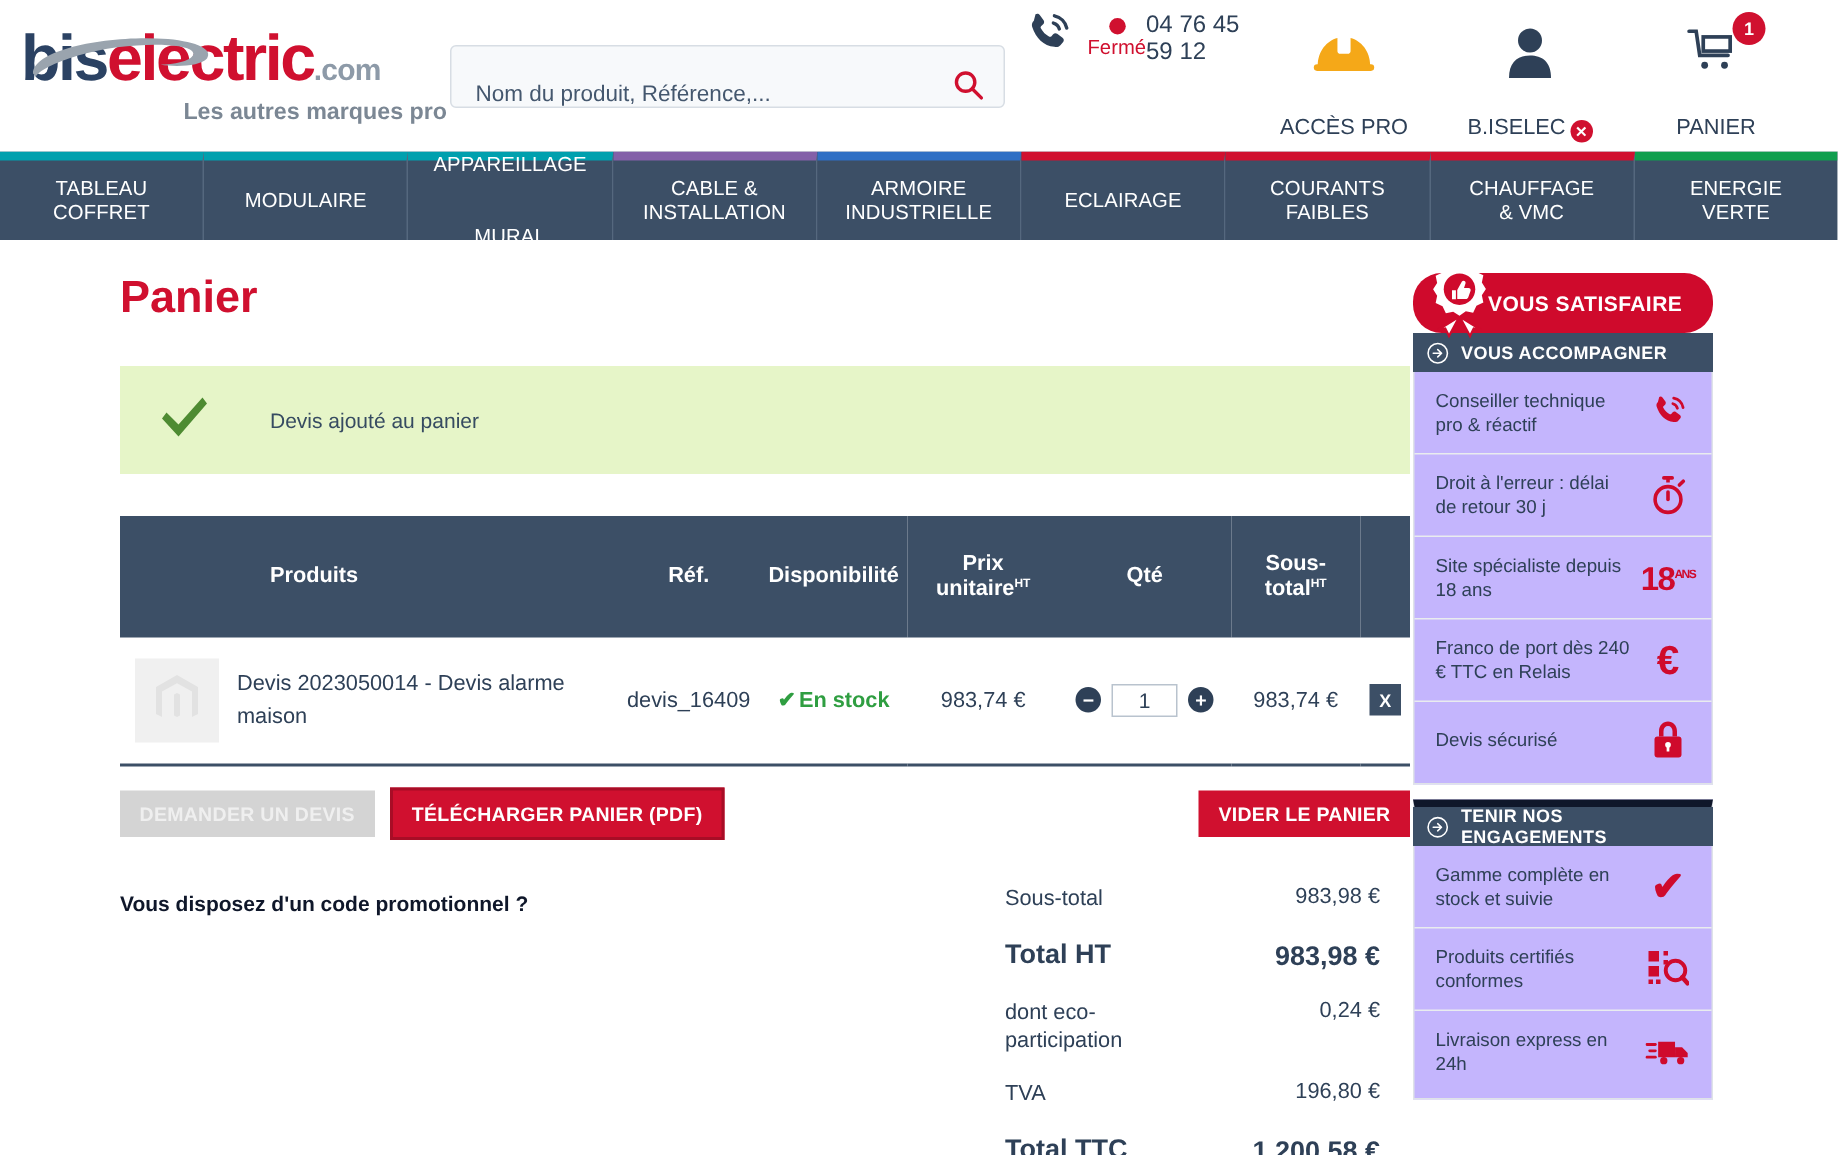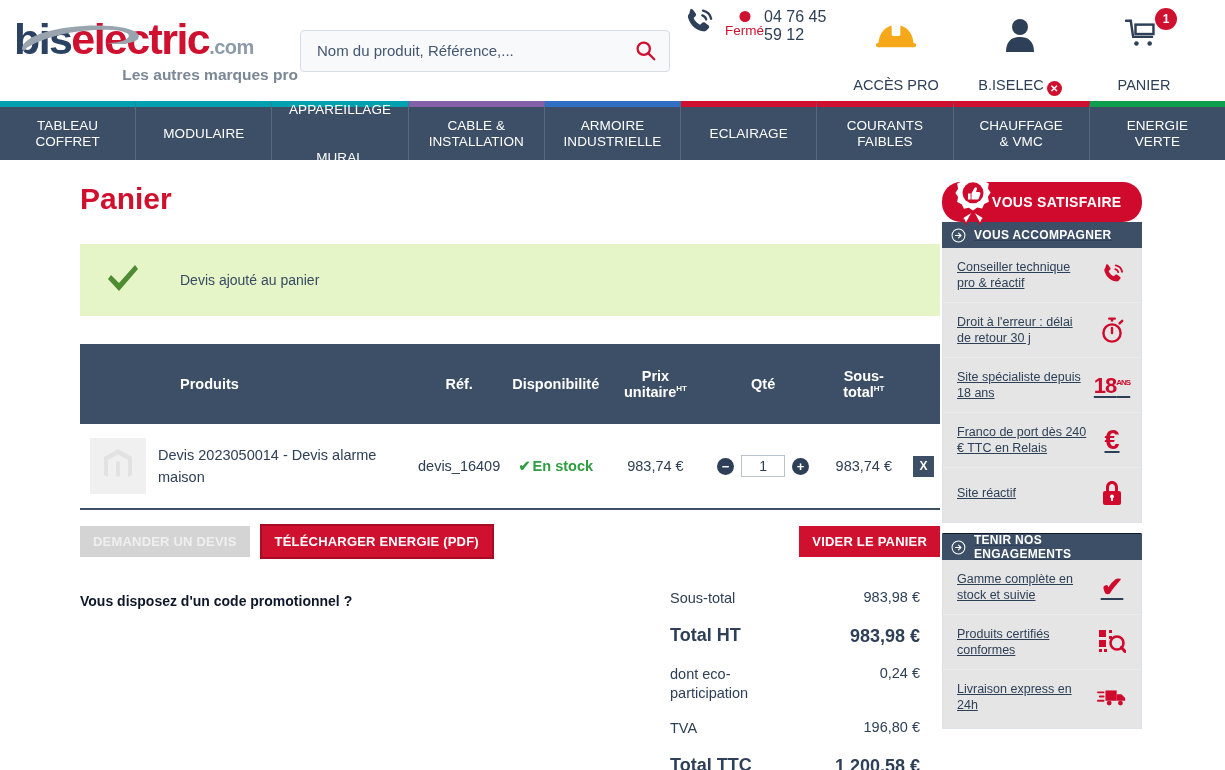--- a/index.html
+++ b/index.html
@@ -49,21 +49,21 @@
     pointer-events: none;
   }
 
   .search-wrap {
     width: 370px;
     height: 42px;
     border: 1px solid #d7dde4;
     border-radius: 4px;
     background: #f7f9fb;
     display: flex;
-    align-items: center;
+    align-items: flex-end;
     padding: 0 10px 0 16px;
   }
   .search-wrap input {
     flex: 1;
     border: none;
     outline: none;
     background: transparent;
     font-size: 15px;
     color: #2e4057;
     font-family: "Liberation Sans", sans-serif;
@@ -298,25 +298,24 @@
     font-size: 14px;
     font-weight: bold;
     letter-spacing: 0.3px;
     border-radius: 19px;
   }
   .rosette {
     position: absolute;
     left: 12px; top: -8px;
   }
   .sb-card {
-    background: #e5e5e5;
+    background: #c4b5fd;
     border: 1px solid #dfe3e8;
     border-top: none;
     padding-bottom: 4px;
-    text-decoration: underline;
   }
   .sb-sect-head {
     background: #3c4f66;
     color: #fff;
     font-size: 12px;
     font-weight: bold;
     letter-spacing: 0.3px;
     height: 26px;
     display: flex;
     align-items: center;
@@ -518,21 +517,21 @@
           <td>983,74 €</td>
           <td>
             <span class="del-btn">X</span>
           </td>
         </tr>
       </tbody>
     </table>
 
     <div class="btn-row">
       <button class="btn btn-disabled">DEMANDER UN DEVIS</button>
-      <button class="btn btn-red bordered" style="margin-left:10px;">TÉLÉCHARGER ENERGIE (PDF)</button>
+      <button class="btn btn-red bordered" style="margin-left:10px;">TÉLÉCHARGER PANIER (PDF)</button>
       <span class="spacer"></span>
       <button class="btn btn-red">VIDER LE PANIER</button>
     </div>
 
     <div class="promo">Vous disposez d'un code promotionnel ?</div>
 
     <div class="totals">
       <div class="trow">
         <span class="lbl">Sous-total</span>
         <span class="val">983,98 €</span>
@@ -608,35 +607,35 @@
           <span class="num18"><span>18</span><sup>ANS</sup></span>
         </span>
       </div>
 
       <div class="sb-item">
         <span class="txt">Franco de port dès 240 € TTC en Relais</span>
         <span class="ico euro-ico">€</span>
       </div>
 
       <div class="sb-item">
-        <span class="txt">Site réactif</span>
+        <span class="txt">Devis sécurisé</span>
         <span class="ico">
           <svg width="24" height="28" viewBox="0 0 24 28" fill="#cf0a2c">
             <path d="M6 12 V8.5 C6 4.5 8.7 2 12 2 C15.3 2 18 4.5 18 8.5 V12 h-3 V8.5 C15 6.3 13.7 5 12 5 C10.3 5 9 6.3 9 8.5 V12z"></path>
             <rect x="3" y="12" width="18" height="14" rx="2"></rect>
             <circle cx="12" cy="17.5" r="1.9" fill="#fff"></circle>
             <rect x="11.1" y="18" width="1.8" height="4" fill="#fff"></rect>
           </svg>
         </span>
       </div>
     </div>
 
     <div class="sb-gap"></div>
 
-    <div class="sb-card" style="border-top:1px solid #0f172a;">
+    <div class="sb-card" style="border-top:5px solid #0f172a;">
       <div class="sb-sect-head">
         <svg width="15" height="15" viewBox="0 0 20 20">
           <circle cx="10" cy="10" r="8.6" fill="none" stroke="#fff" stroke-width="1.4"></circle>
           <path d="M6 10 h7 M10 6.8 L13.4 10 L10 13.2" fill="none" stroke="#fff" stroke-width="1.4" stroke-linecap="round" stroke-linejoin="round"></path>
         </svg>
         <span>TENIR NOS ENGAGEMENTS</span>
       </div>
 
       <div class="sb-item">
         <span class="txt">Gamme complète en stock et suivie</span>

